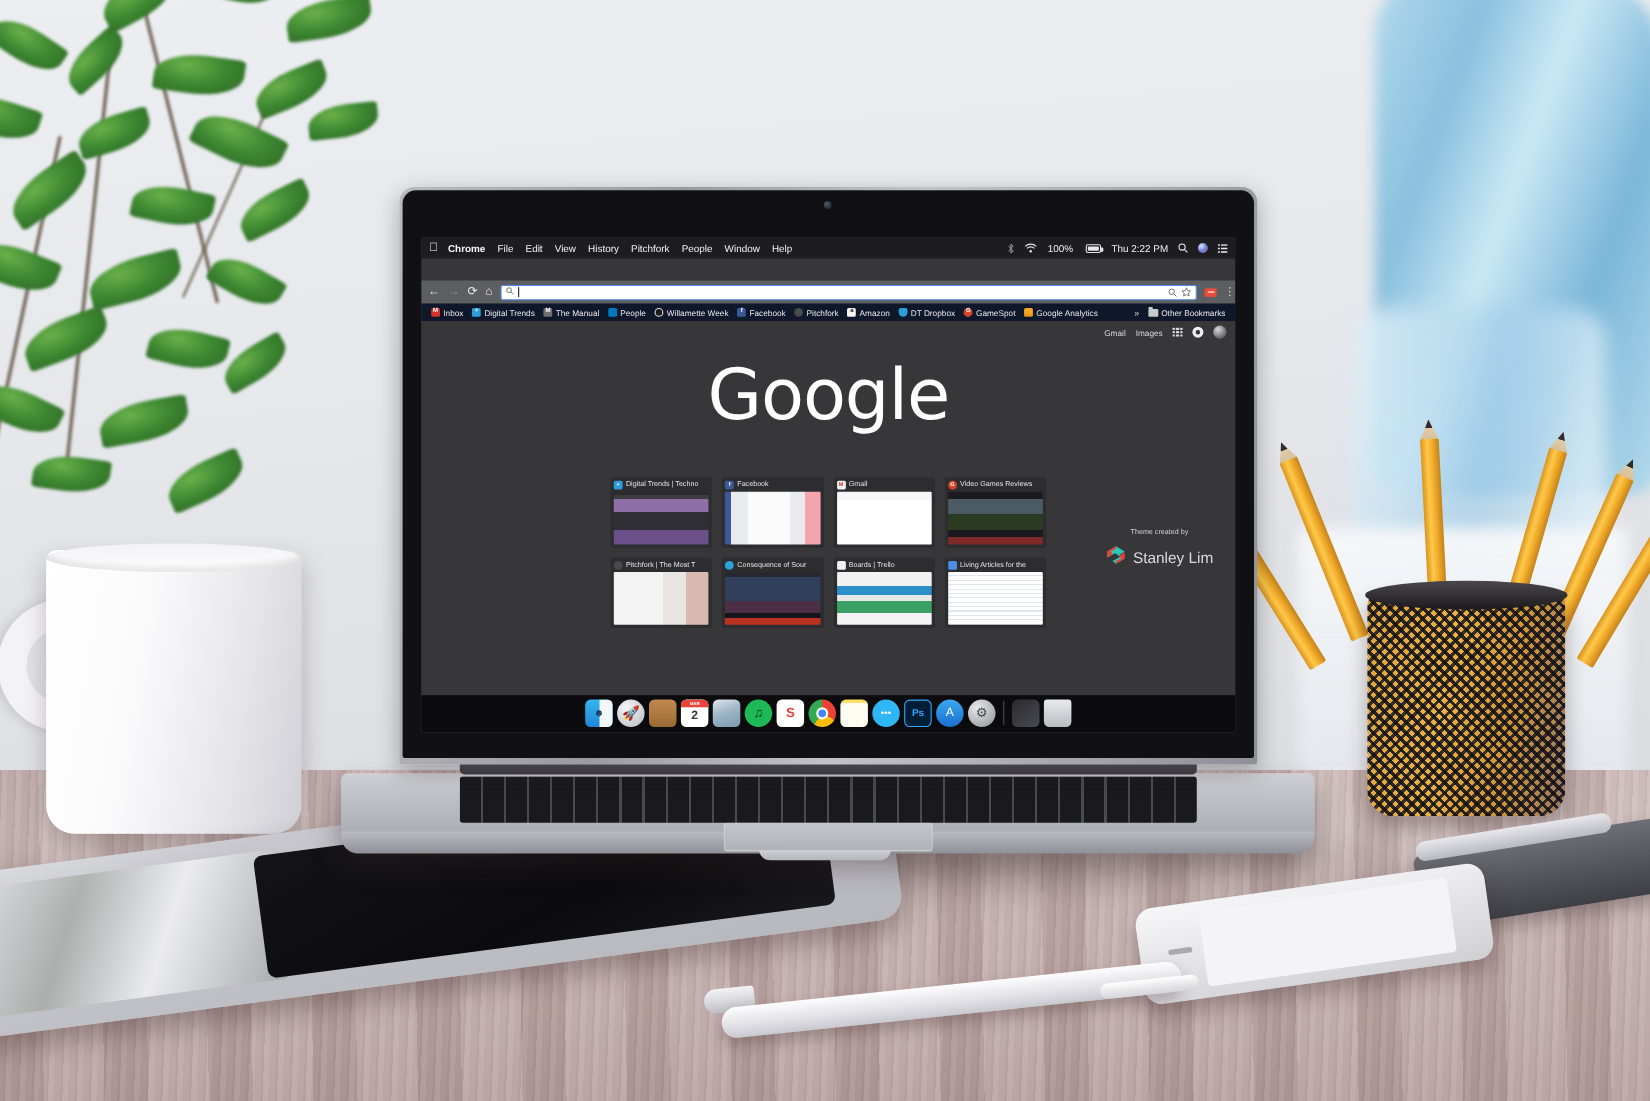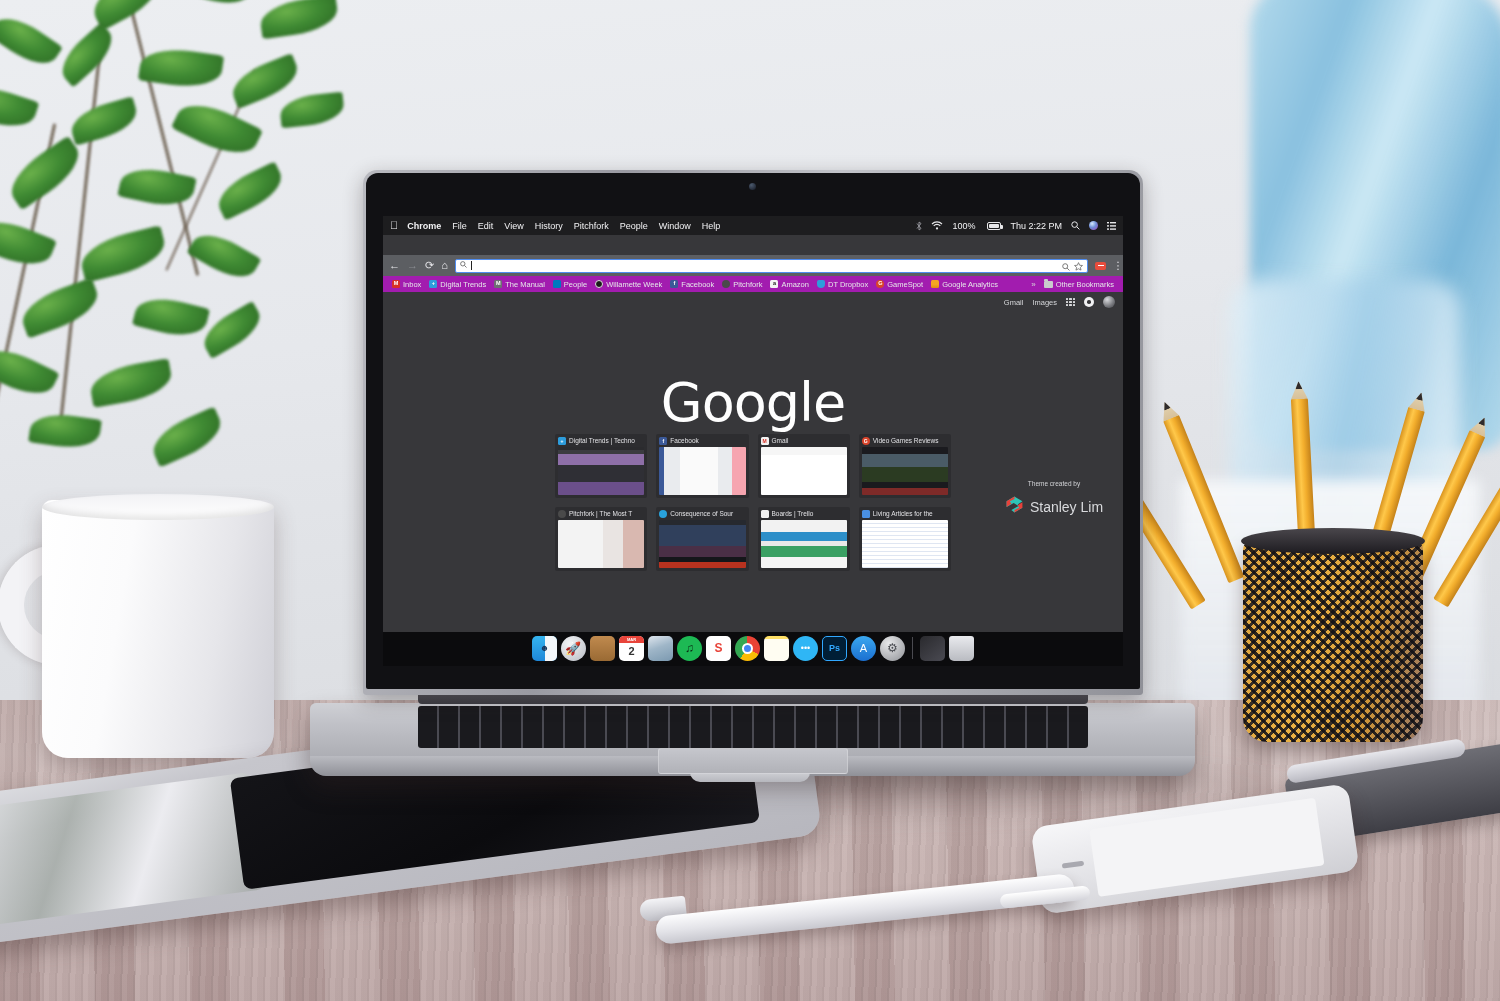--- a/index.html
+++ b/index.html
@@ -306,21 +306,21 @@
   .ext-icon {
     width:11px; height:8px; border-radius:2px; background:#e74c3c;
     display:flex; align-items:center; justify-content:center;
   }
   .ext-icon i{ width:6px; height:1.5px; background:#fff; display:block;}
   .kebab { color:#e6e6ea; font-size:10px; letter-spacing:0; line-height:.6; width:4px; text-align:center;}
 
   
   .bookmarkbar {
     position:absolute; left:0; top:60px; width:740px; height:16px;
-    background:#a21caf; display:flex; align-items:center; padding:0 5px; gap:0;
+    background:#0f172a; display:flex; align-items:center; padding:0 5px; gap:0;
     font-size:7.5px; color:#e6e7ea; overflow:hidden;
   }
   .bm { display:flex; align-items:center; gap:3px; padding:0 4px; white-space:nowrap; }
   .bmico { width:8px; height:8px; border-radius:1.5px; flex:0 0 8px; display:flex; align-items:center; justify-content:center; font-size:5.5px; color:#fff; font-weight:bold; line-height:1;}
   .bm-spacer{ flex:1; }
   .bm-chev{ padding:0 4px; color:#d6d7da; font-size:8px;}
   .folder-ico{ width:9px; height:7px; background:#c9cacd; border-radius:1px 1px 1px 1px; position:relative; }
   .folder-ico::before{content:"";position:absolute;left:0;top:-2px;width:4px;height:2px;background:#c9cacd;border-radius:1px 1px 0 0;}
 
   
@@ -334,24 +334,23 @@
   }
   .apps-grid{ width:9px; height:9px; display:grid; grid-template-columns:repeat(3,1fr); grid-template-rows:repeat(3,1fr); gap:1px;}
   .apps-grid i{ background:#d7d8db; border-radius:.5px; display:block;}
   .notif-dot{ width:10px; height:10px; border-radius:50%; background:#f0f0f2; display:flex;align-items:center;justify-content:center;}
   .notif-dot i{ width:3.5px;height:3.5px;border-radius:50%;background:#37373a;display:block;}
   .avatar{ width:12px;height:12px;border-radius:50%;
     background:radial-gradient(circle at 35% 30%, #d9dadd, #7c7d82 55%, #3c3d42);}
 
   .glogo {
     position:absolute; left:0; right:0; top:36px;
-    text-align:center; font-size:54px; letter-spacing:-1px;
+    text-align:center; font-size:64px; letter-spacing:-1px;
     color:#fefefe; font-family:"DejaVu Sans", sans-serif; font-weight:400;
     line-height:1;
-    margin-top:48px;
   }
   .fakebar {
     position:absolute; left:182px; top:100px; width:376px; height:17px;
     background:#fbfbfb; border-radius:1px;
     display:flex; align-items:center; padding:0 7px;
     box-shadow:0 1px 3px rgba(0,0,0,.35);
   }
   .fakebar span{ flex:1; font-size:8px; color:#9a9a9a; }
   .mic{ width:6px;height:9px;position:relative; }
   .mic i{ position:absolute; left:1px; top:0; width:4px;height:6px;border-radius:2px;

